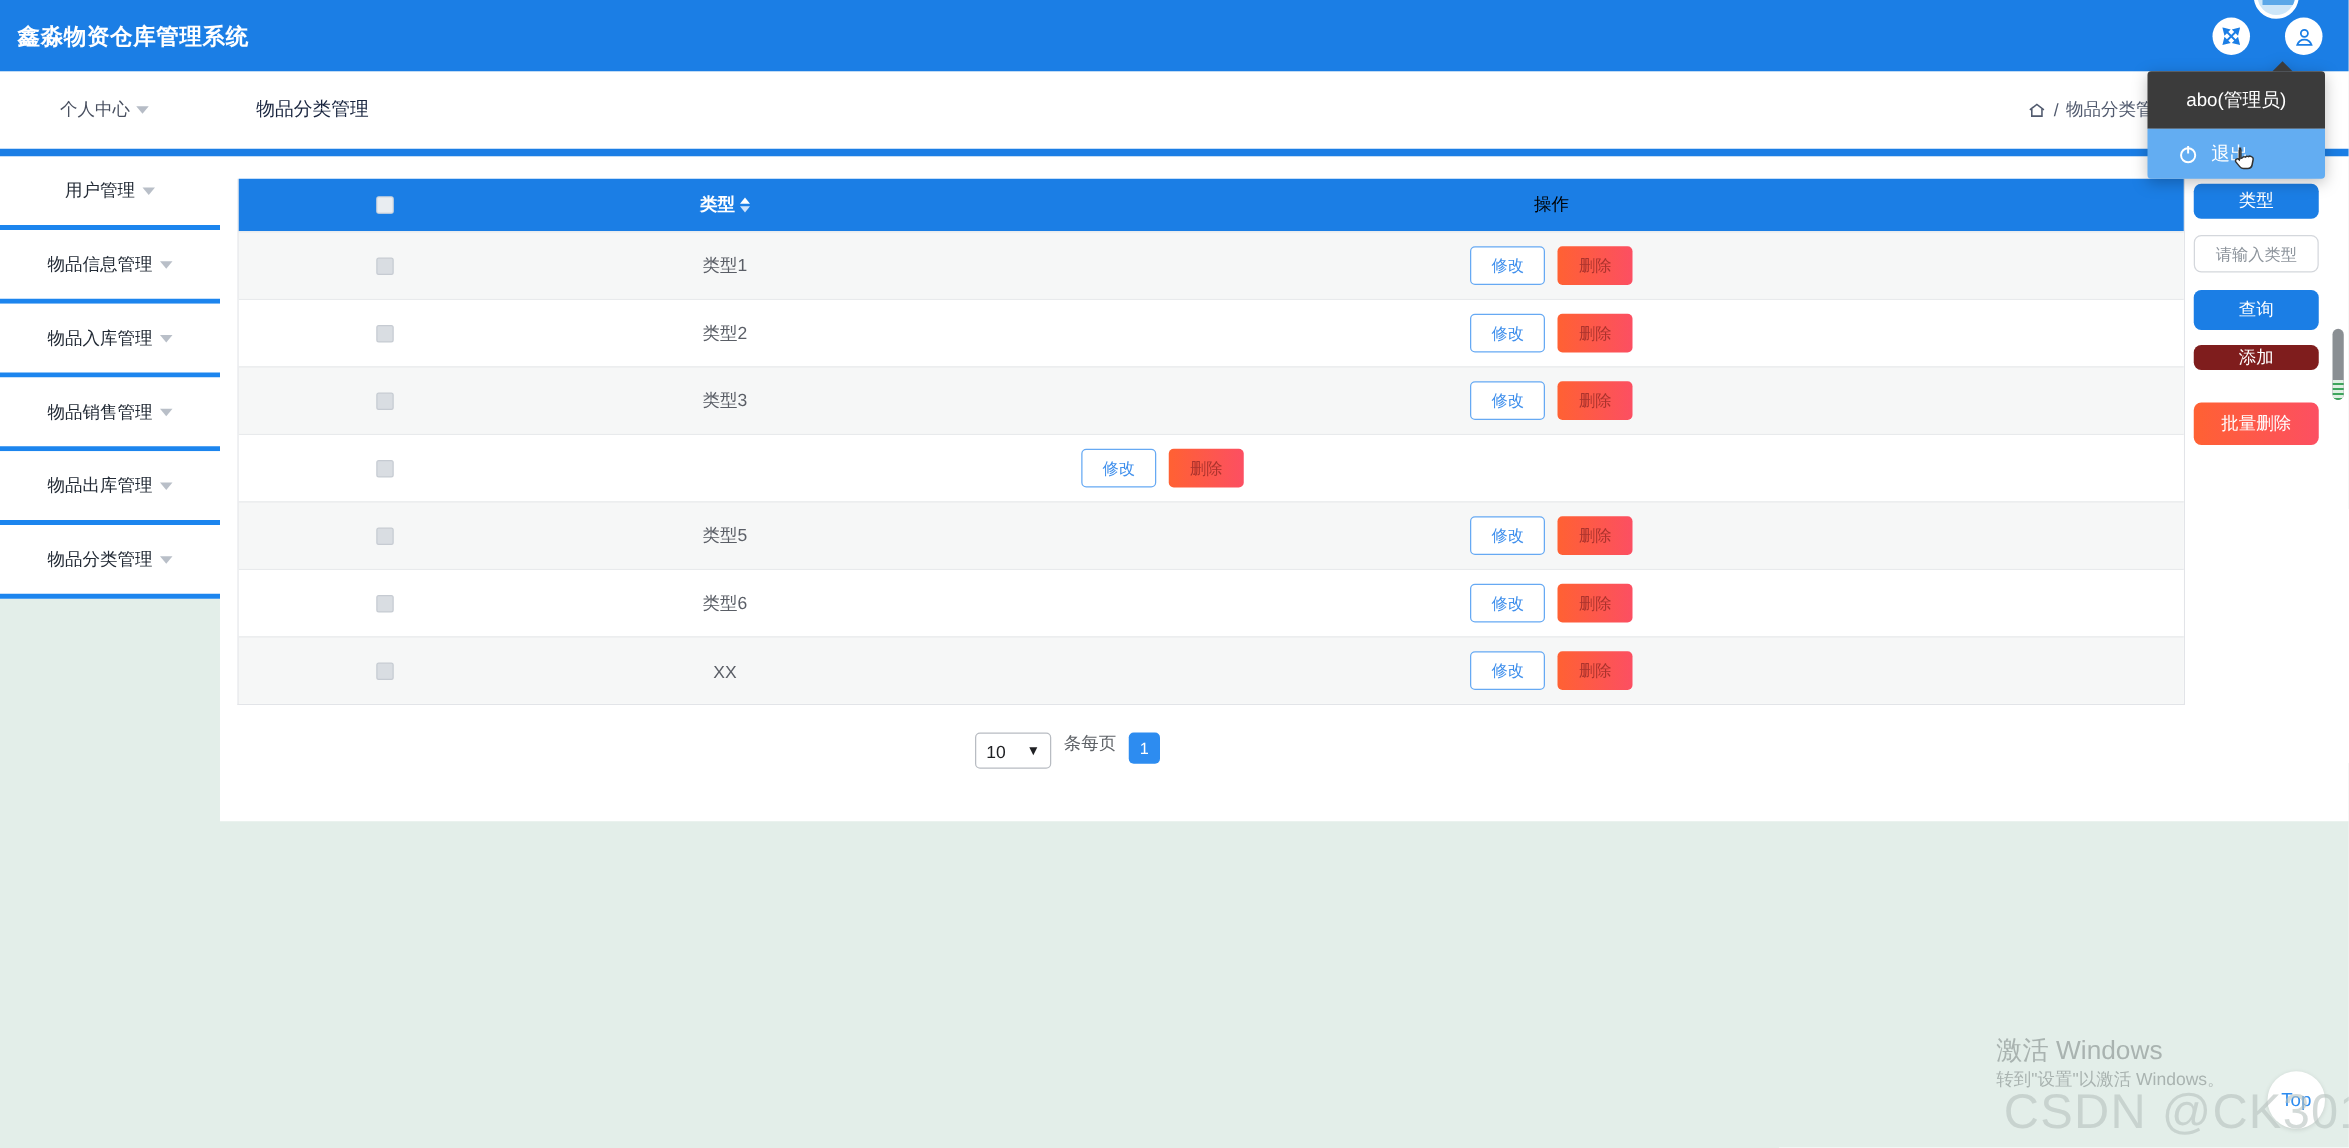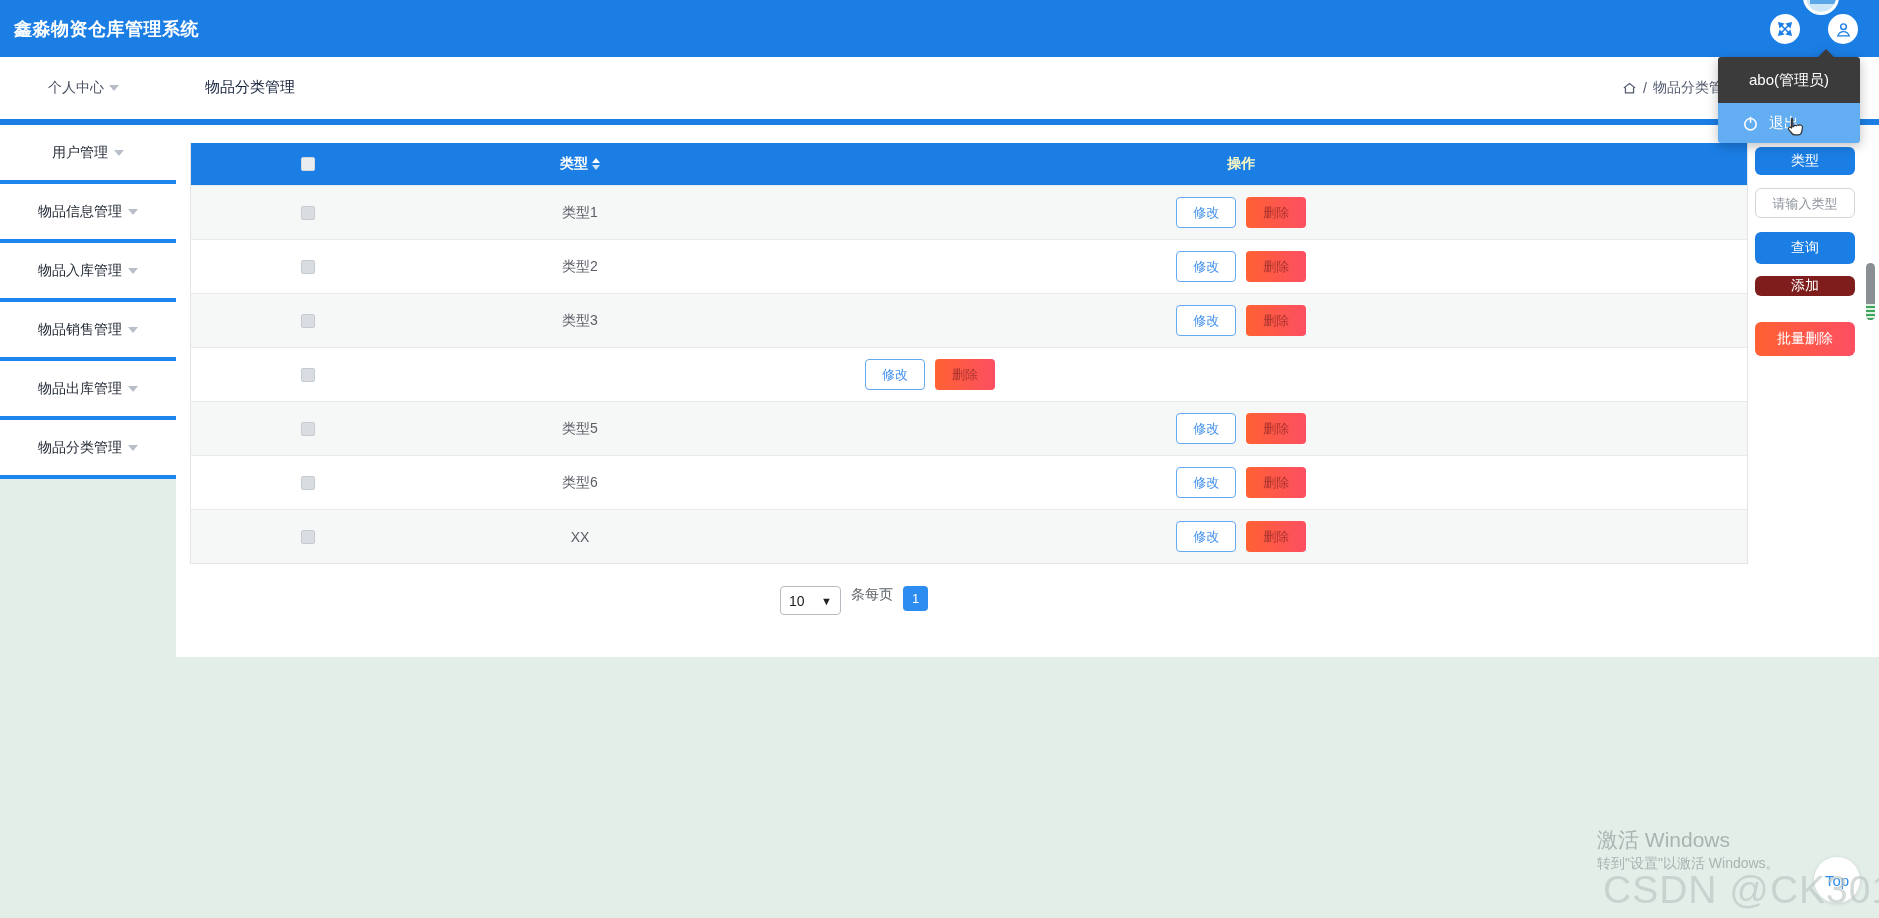--- a/index.html
+++ b/index.html
@@ -26,21 +26,21 @@
   .side-item { height:59px; border-bottom:4px solid #1c85ee; display:flex; align-items:center; justify-content:center; gap:6px; font-size:14px; color:#222a35; cursor:pointer; background:#ffffff; }
   .side-item .caret-down { border-top-color:#b9bfc8; }
 
   
   .content { position:absolute; left:176px; top:125px; width:1703px; height:532px; background:#ffffff; z-index:1; }
 
   
   .table { position:absolute; left:14px; top:18px; width:1558px; border:1px solid #e2e4e8; border-top:none; }
   .tr { display:flex; width:100%; }
   .thead { background:#1b7ee5; height:42px; }
-  .thead .td { color:#fef9c3; font-weight:700; font-size:14px; border:none; }
+  .thead .td { color:#000000; font-weight:400; font-size:14px; border:none; }
   .tbody .tr { height:54px; background:#ffffff; border-top:1px solid #e8eaec; }
   .tbody .tr.stripe { background:#f6f7f7; }
   .td { display:flex; align-items:center; justify-content:center; }
   .c1 { width:15%; } .c2 { width:20%; font-size:14px; color:#5a5e66; } .c3 { width:65%; gap:10px; }
   .cb { width:14px; height:14px; background:#d9dde2; border:1px solid #c6cbd2; border-radius:2px; display:inline-block; cursor:pointer; }
   .thead .cb { background:#e9edf1; border-color:#d3d8de; }
   .sort-carets { display:inline-flex; flex-direction:column; margin-left:4px; gap:2px; }
   .sort-carets i { width:0; height:0; border-left:4px solid transparent; border-right:4px solid transparent; display:block; }
   .sort-up { border-bottom:5px solid #ffffff; }
   .sort-dn { border-top:5px solid #cfe3fb; }

